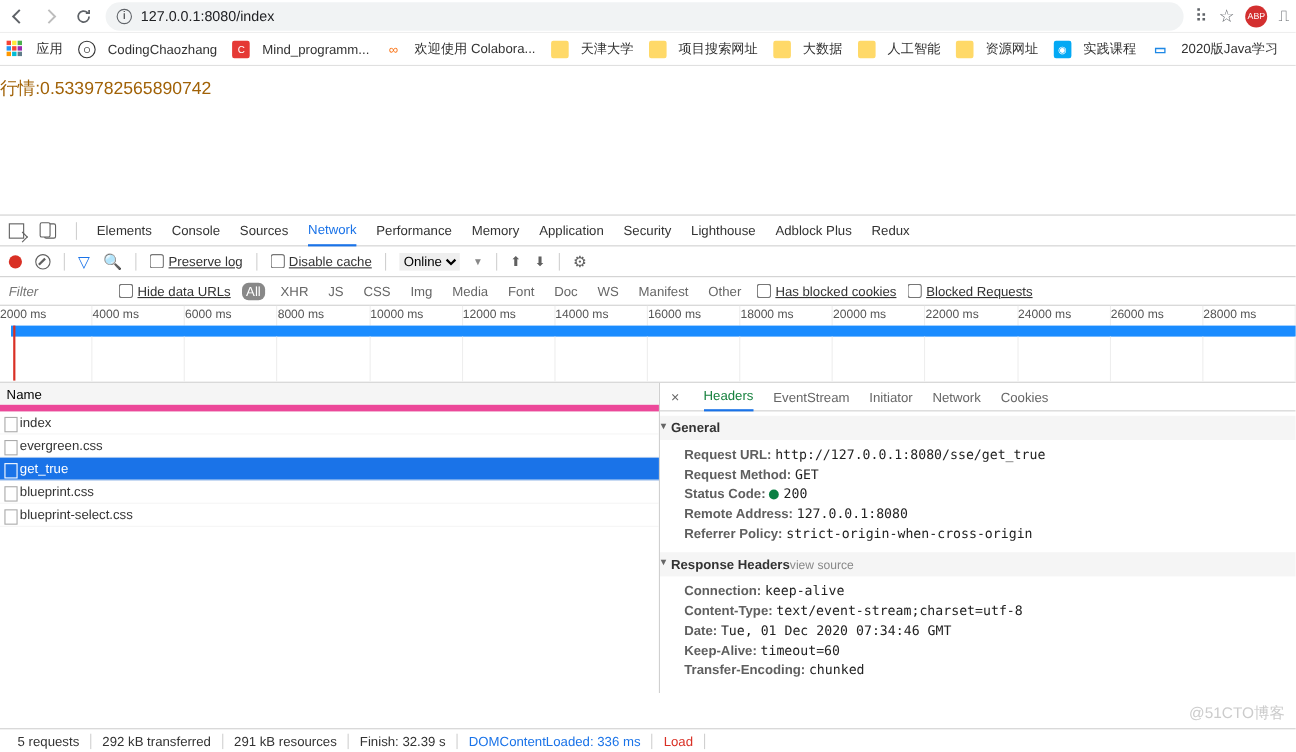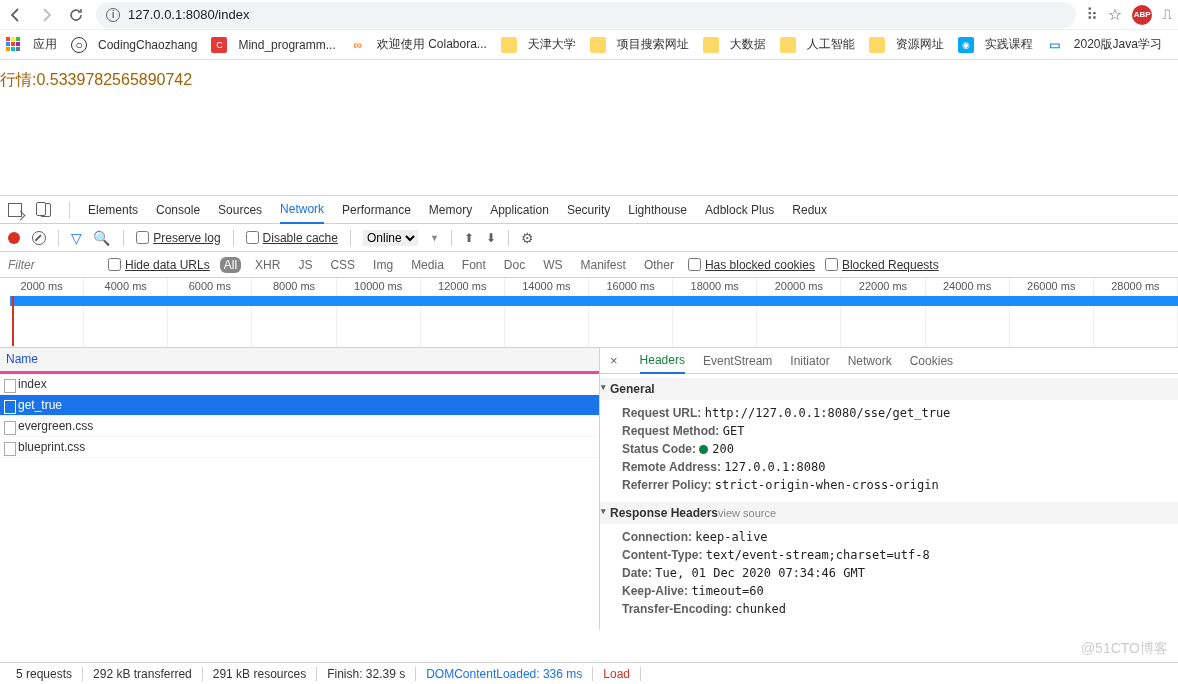--- a/index.html
+++ b/index.html
@@ -3,21 +3,21 @@
 <meta charset="utf-8">
 <style>
   * { margin:0; padding:0; box-sizing:border-box; font-family:-apple-system,BlinkMacSystemFont,"Segoe UI",Arial,sans-serif; }
   body { width:1178px; height:684px; background:#fff; font-size:12px; color:#333; overflow:hidden; position:relative; }
   .row { display:flex; align-items:center; }
   
   .toolbar { height:30px; padding:0 6px; gap:10px; border-bottom:1px solid #eee; }
   .nav-btn { width:20px; height:20px; display:flex; align-items:center; justify-content:center; color:#5f6368; }
   .url-bar { flex:1; display:flex; align-items:center; height:26px; background:#f1f3f4; border-radius:13px; padding:0 10px; gap:8px; font-size:13px; color:#202124; }
   .info-icn { width:14px; height:14px; border:1.5px solid #5f6368; border-radius:50%; display:flex; align-items:center; justify-content:center; font-size:10px; }
-  .abp { width:20px; height:20px; background:#d32f2f; color:#fff; border-radius:50%; display:flex; align-items:center; justify-content:center; font-size:8px; font-weight:bold; }
+  .abp { width:20px; height:20px; background:#d32f2f; color:#fff; border-radius:50%; display:flex; align-items:center; justify-content:center; font-size:8px; font-weight:normal; }
   
   .bookmarks { height:30px; padding:0 6px; gap:14px; font-size:12px; border-bottom:1px solid #e0e0e0; }
   .bm { display:flex; align-items:center; gap:11px; color:#333; white-space:nowrap; cursor:pointer; }
   .bm-ic { width:16px; height:16px; display:flex; align-items:center; justify-content:center; background:#ffd968; border-radius:2px; }
   .bm-ic.gh { background:#fff; border:1px solid #333; border-radius:50%; color:#000; font-weight:bold; }
   .bm-ic.red { background:#e53935; color:#fff; font-size:9px; }
   .bm-ic.blue { background:#03a9f4; color:#fff; font-size:9px; }
   .bm-ic.link { background:none; color:#f97316; }
   .bm-ic.tv { background:none; color:#1e88e5; font-weight:bold; }
   .apps-ic { width:16px; height:16px; display:grid; grid-template-columns:repeat(3,4px); grid-template-rows:repeat(3,4px); gap:1px; }
@@ -50,30 +50,30 @@
   .gear { font-size:14px; color:#606060; }
   .updown { font-size:12px; color:#606060; }
   
   .filters { height:26px; border-bottom:1px solid #d0d0d0; padding:0 8px; gap:10px; font-size:12px; color:#333; }
   .filters input.fi { width:90px; border:none; background:transparent; font-size:12px; font-style:italic; color:#888; }
   .ftype { color:#666; cursor:pointer; padding:1px 4px; }
   .ftype.on { background:#888; color:#ffffff; border-radius:6px; }
   
   .tl { height:70px; border-bottom:1px solid #d0d0d0; position:relative; }
   .tl-ticks { display:flex; height:18px; font-size:11px; color:#555; }
-  .tl-ticks div { flex:1; text-align:center; border-right:1px solid #eee; padding-top:2px; }
+  .tl-ticks div { flex:1; border-right:1px solid #eee; padding-top:2px; }
   .tl-bar { position:absolute; top:18px; left:10px; right:0; height:10px; background:#1a8cff; }
   .tl-red { position:absolute; top:18px; left:12px; width:2px; height:50px; background:#d93025; }
   .tl-grid { position:absolute; top:28px; left:0; right:0; bottom:0; display:flex; }
   .tl-grid div { flex:1; border-right:1px solid #eee; }
   
   .split { display:flex; height:282px; }
   .pane-l { width:600px; border-right:1px solid #d0d0d0; display:flex; flex-direction:column; }
   .pane-r { flex:1; display:flex; flex-direction:column; overflow:hidden; }
-  .name-hd { height:26px; border-bottom:3px solid #ec4899; padding:4px 6px; font-size:12px; background:#f5f5f5; color:#1d4ed8; }
+  .name-hd { height:26px; border-bottom:6px solid #ec4899; padding:4px 6px; font-size:12px; background:#f5f5f5; color:#000000; }
   .req-item { height:21px; padding:3px 6px 3px 18px; font-size:12px; color:#333; border-bottom:1px solid #f5f5f5; position:relative; cursor:pointer; }
   .req-item::before{content:"";position:absolute;left:4px;top:5px;width:10px;height:12px;border:1px solid #aaa;background:#fff;}
   .req-item.sel { background:#1a73e8; color:#fff; }
   .req-item.sel::before{border-color:#fff;background:#1a73e8;}
   .rtabs { height:26px; border-bottom:1px solid #d0d0d0; padding:0 6px; gap:18px; font-size:12px; color:#666; }
   .rtabs .x { cursor:pointer; font-size:13px; padding:0 4px; }
   .rtabs .tab { cursor:pointer; padding:5px 0; }
   .rtabs .tab.on { color:#15803d; border-bottom:2px solid #1a73e8; }
   .section { padding:4px 8px; font-size:12px; }
   .sec-hd { color:#333; font-weight:bold; padding:4px 0 4px 10px; position:relative; background:#f5f5f5; margin:0 -8px 4px; }
@@ -285,23 +285,24 @@
         <div></div>
         <div></div>
         <div></div>
       </div>
   </div>
 
   <div class="split">
     <div class="pane-l">
       <div class="name-hd">Name</div>
       <div class="req-item">index</div>
+      <div class="req-item">evergreen.css</div>
       <div class="req-item sel">get_true</div>
-      <div class="req-item">evergreen.css</div>
       <div class="req-item">blueprint.css</div>
+      <div class="req-item">blueprint-select.css</div>
     </div>
     <div class="pane-r">
       <div class="row rtabs">
         <span class="x">×</span>
         <span class="tab on">Headers</span>
         <span class="tab">EventStream</span>
         <span class="tab">Initiator</span>
         <span class="tab">Network</span>
         <span class="tab">Cookies</span>
       </div>

